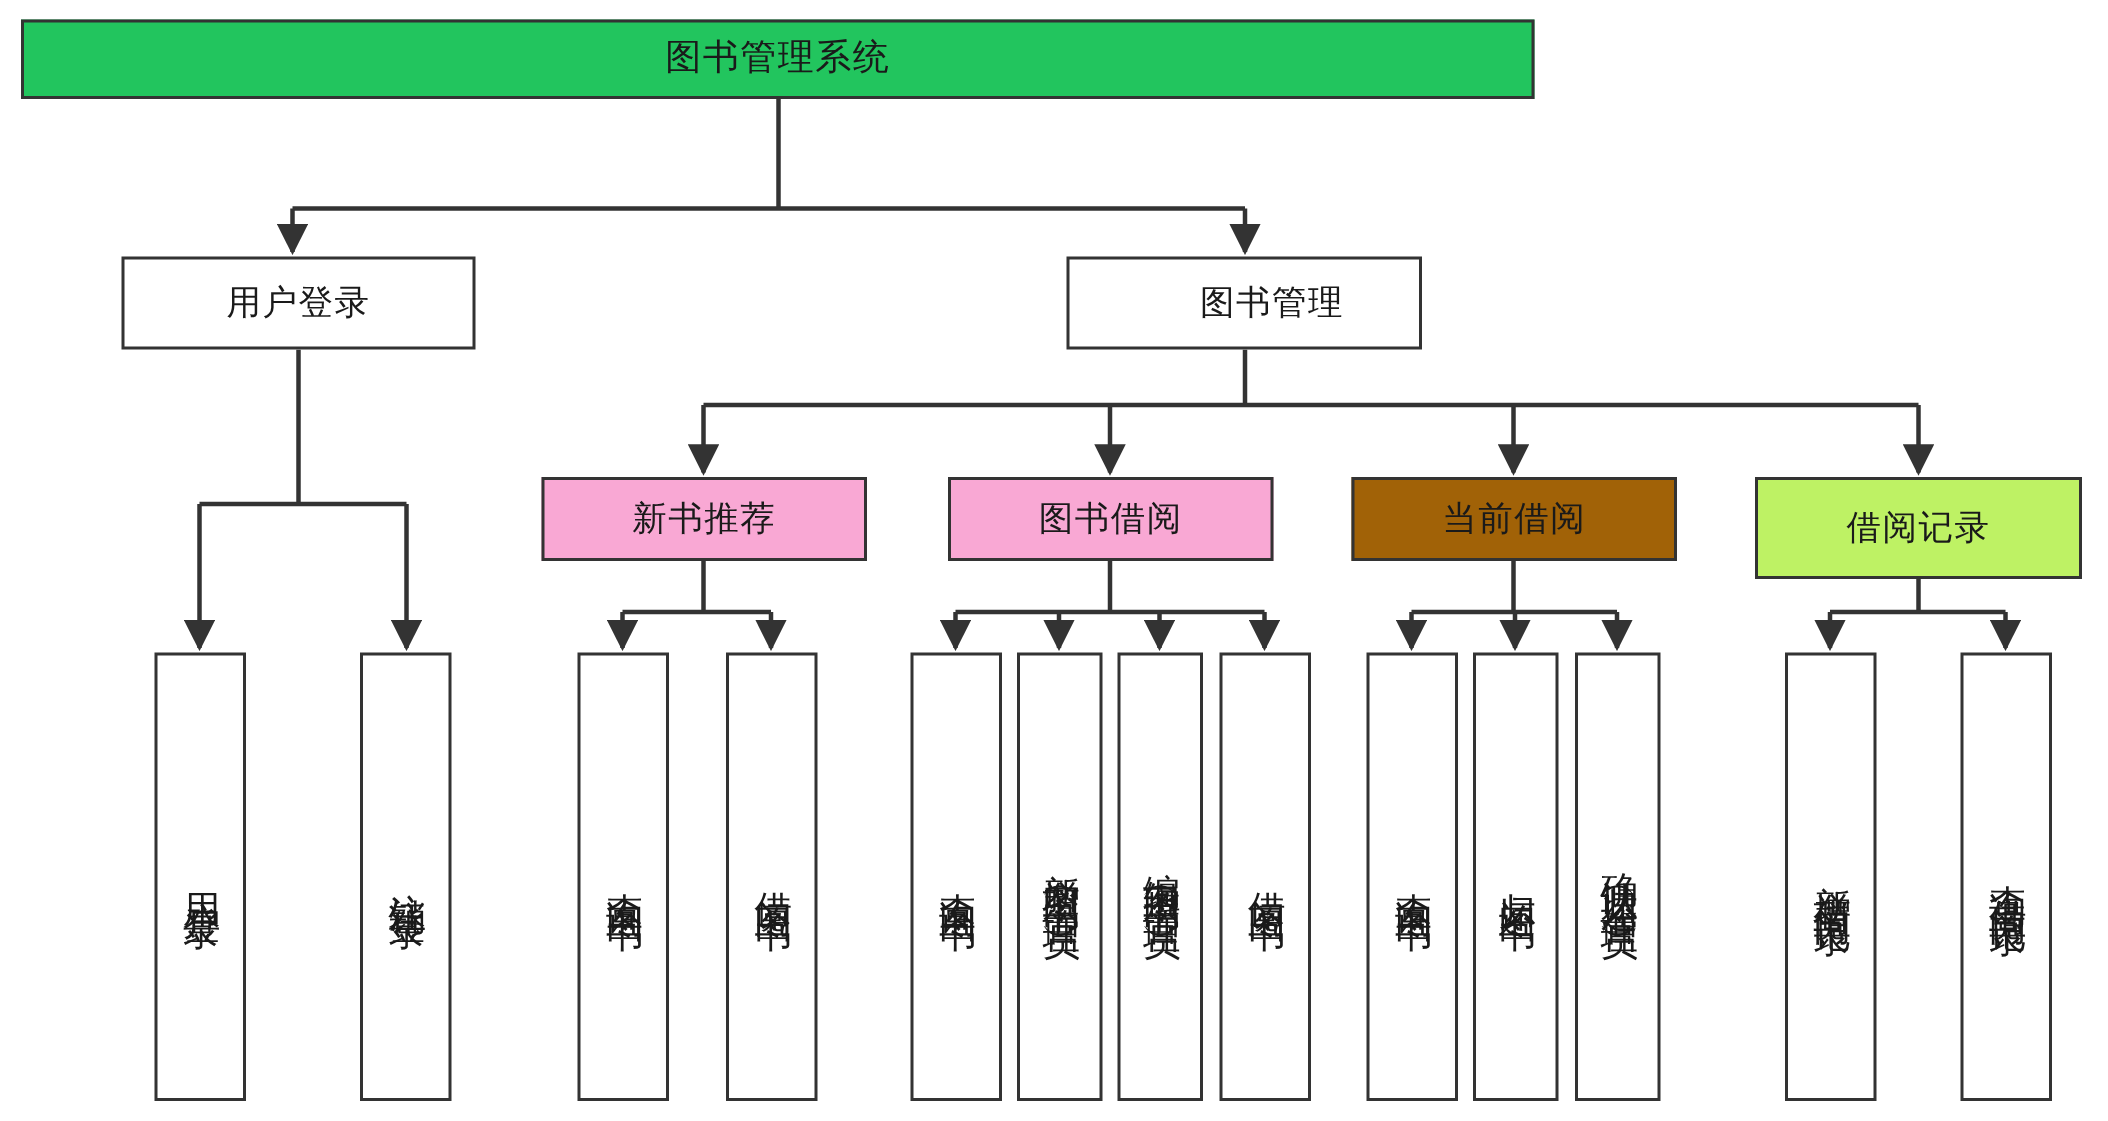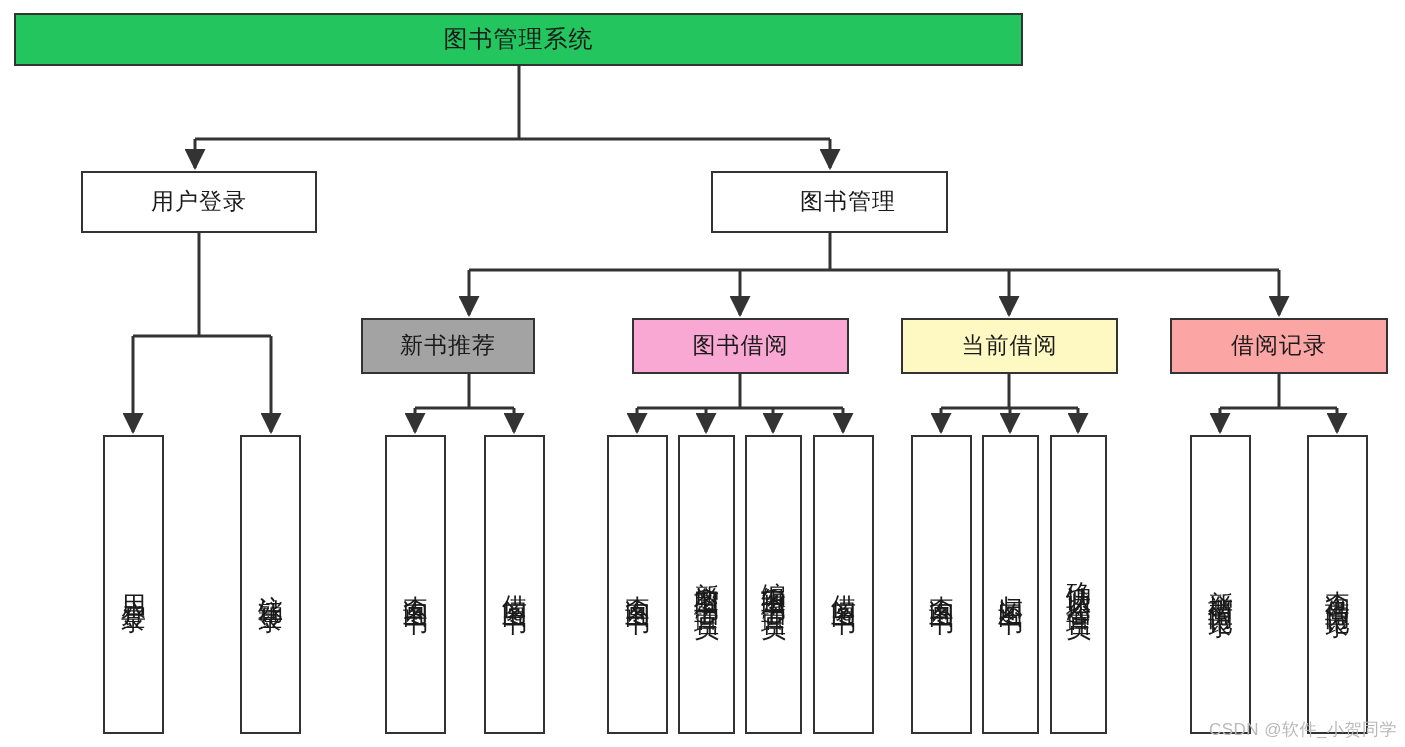--- a/index.html
+++ b/index.html
@@ -118,33 +118,32 @@
       <path d="M 1220 408 L 1220 432" marker-end="url(#arrow)"></path>
       <path d="M 1337 408 L 1337 432" marker-end="url(#arrow)"></path>
     </g>
   </svg>
 
   <div class="node horiz root" style="left: 14px; top: 13px; width: 1009px; height: 53px; border-color: rgb(51, 51, 51); background: #22c55e; color: rgb(26, 26, 26);">图书管理系统</div>
 
   <div class="node horiz" style="left: 81px; top: 171px; width: 236px; height: 62px; border-color: rgb(51, 51, 51); background: rgb(255, 255, 255); color: rgb(26, 26, 26);">用户登录</div>
   <div class="node horiz" style="left: 711px; top: 171px; width: 237px; height: 62px; border-color: rgb(51, 51, 51); background: rgb(255, 255, 255); color: rgb(26, 26, 26); padding-left: 37px;">图书管理</div>
 
-  <div class="node horiz" style="left: 361px; top: 318px; width: 174px; height: 56px; border-color: rgb(51, 51, 51); background: #a3a3a3; color: rgb(26, 26, 26);">新书推荐</div>
+  <div class="node horiz" style="left: 361px; top: 318px; width: 217px; height: 56px; border-color: rgb(51, 51, 51); background: #f9a8d4; color: rgb(26, 26, 26);">新书推荐</div>
   <div class="node horiz" style="left: 632px; top: 318px; width: 217px; height: 56px; border-color: rgb(51, 51, 51); background: #f9a8d4; color: rgb(26, 26, 26);">图书借阅</div>
-  <div class="node horiz" style="left: 901px; top: 318px; width: 217px; height: 56px; border-color: rgb(51, 51, 51); background: #fef9c3; color: rgb(26, 26, 26);">当前借阅</div>
-  <div class="node horiz" style="left: 1170px; top: 318px; width: 218px; height: 56px; border-color: rgb(51, 51, 51); background: #fca5a5; color: rgb(26, 26, 26);">借阅记录</div>
+  <div class="node horiz" style="left: 901px; top: 318px; width: 217px; height: 56px; border-color: rgb(51, 51, 51); background: #a16207; color: rgb(26, 26, 26);">当前借阅</div>
+  <div class="node horiz" style="left: 1170px; top: 318px; width: 218px; height: 68px; border-color: rgb(51, 51, 51); background: #bef264; color: rgb(26, 26, 26);">借阅记录</div>
 
   <div class="node vert" style="left: 103px; top: 435px; width: 61px; height: 299px; border-color: rgb(51, 51, 51); background: rgb(255, 255, 255); color: rgb(26, 26, 26);">用户登录</div>
   <div class="node vert" style="left: 240px; top: 435px; width: 61px; height: 299px; border-color: rgb(51, 51, 51); background: rgb(255, 255, 255); color: rgb(26, 26, 26);">注销登录</div>
   <div class="node vert" style="left: 385px; top: 435px; width: 61px; height: 299px; border-color: rgb(51, 51, 51); background: rgb(255, 255, 255); color: rgb(26, 26, 26);">查询图书</div>
   <div class="node vert" style="left: 484px; top: 435px; width: 61px; height: 299px; border-color: rgb(51, 51, 51); background: rgb(255, 255, 255); color: rgb(26, 26, 26);">借阅图书</div>
   <div class="node vert" style="left: 607px; top: 435px; width: 61px; height: 299px; border-color: rgb(51, 51, 51); background: rgb(255, 255, 255); color: rgb(26, 26, 26);">查询图书</div>
   <div class="node vert" style="left: 678px; top: 435px; width: 57px; height: 299px; border-color: rgb(51, 51, 51); background: rgb(255, 255, 255); color: rgb(26, 26, 26);">新增图书（管理员）</div>
   <div class="node vert" style="left: 745px; top: 435px; width: 57px; height: 299px; border-color: rgb(51, 51, 51); background: rgb(255, 255, 255); color: rgb(26, 26, 26);">编辑图书（管理员）</div>
   <div class="node vert" style="left: 813px; top: 435px; width: 61px; height: 299px; border-color: rgb(51, 51, 51); background: rgb(255, 255, 255); color: rgb(26, 26, 26);">借阅图书</div>
   <div class="node vert" style="left: 911px; top: 435px; width: 61px; height: 299px; border-color: rgb(51, 51, 51); background: rgb(255, 255, 255); color: rgb(26, 26, 26);">查询图书</div>
   <div class="node vert" style="left: 982px; top: 435px; width: 57px; height: 299px; border-color: rgb(51, 51, 51); background: rgb(255, 255, 255); color: rgb(26, 26, 26);">归还图书</div>
   <div class="node vert" style="left: 1050px; top: 435px; width: 57px; height: 299px; border-color: rgb(51, 51, 51); background: rgb(255, 255, 255); color: rgb(26, 26, 26);">确认归还（管理员）</div>
   <div class="node vert" style="left: 1190px; top: 435px; width: 61px; height: 299px; border-color: rgb(51, 51, 51); background: rgb(255, 255, 255); color: rgb(26, 26, 26);">新增借阅记录</div>
   <div class="node vert" style="left: 1307px; top: 435px; width: 61px; height: 299px; border-color: rgb(51, 51, 51); background: rgb(255, 255, 255); color: rgb(26, 26, 26);">查询借阅记录</div>
 
-  <div id="watermark" style="color: rgb(185, 185, 185);">CSDN @软件_小贺同学</div>
 </div>
 
 </body></html>

